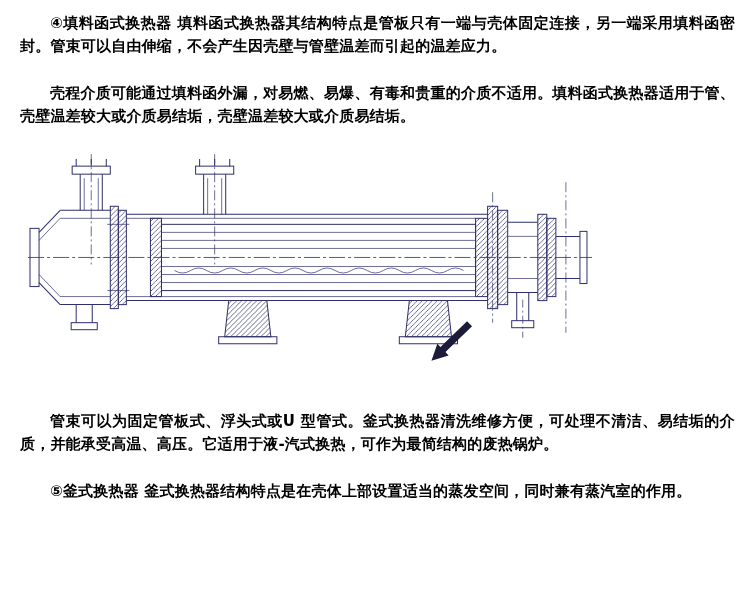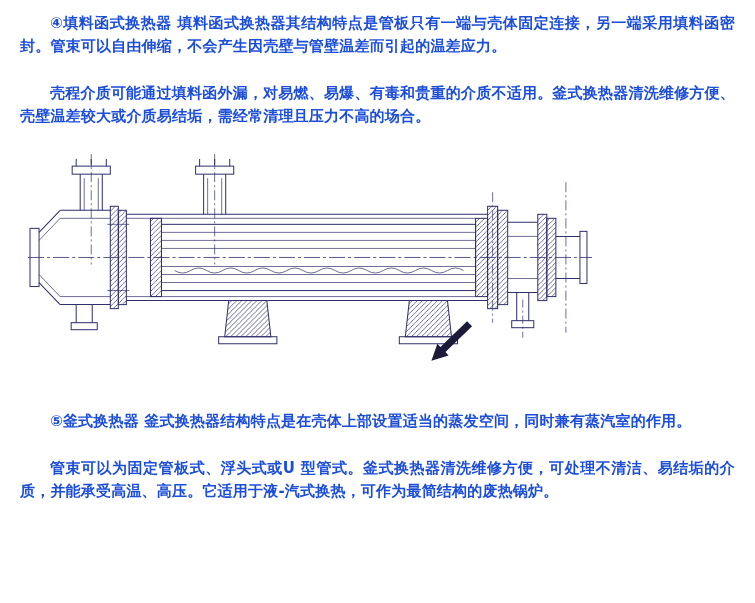--- a/index.html
+++ b/index.html
@@ -15,42 +15,42 @@
     width: 755px;
     height: 603px;
     padding: 12px 20px 8px 20px;
     background: #ffffff;
   }
   .para {
     margin: 0 0 24px 0;
     font-size: 15px;
     font-weight: 700;
     line-height: 23px;
-    color: #1d4ed8;
+    color: #000000;
     text-indent: 2em;
     text-align: justify;
     letter-spacing: 0.2px;
   }
   .figure {
     margin: 2px 0 22px 4px;
     width: 572px;
     height: 236px;
     padding: 0;
   }
   .figure svg { display: block; }
 </style>
 </head>
 <body>
 
 <div class="page">
 
   <p class="para">④填料函式换热器 填料函式换热器其结构特点是管板只有一端与壳体固定连接，另一端采用填料函密封。管束可以自由伸缩，不会产生因壳壁与管壁温差而引起的温差应力。</p>
 
 
-  <p class="para">壳程介质可能通过填料函外漏，对易燃、易爆、有毒和贵重的介质不适用。釜式换热器清洗维修方便、壳壁温差较大或介质易结垢，需经常清理且压力不高的场合。</p>
+  <p class="para">壳程介质可能通过填料函外漏，对易燃、易爆、有毒和贵重的介质不适用。填料函式换热器适用于管、壳壁温差较大或介质易结垢，壳壁温差较大或介质易结垢。</p>
 
   <figure class="figure">
     <svg viewBox="0 0 570 235" width="572" height="236" xmlns="http://www.w3.org/2000/svg">
       <defs>
         <pattern id="hatchA" patternUnits="userSpaceOnUse" width="5" height="5">
           <path d="M0,5 L5,0" stroke="#2f2f6b" stroke-width="0.7"></path>
         </pattern>
       </defs>
 
       <g stroke="#2f2f6b" stroke-width="1" fill="none">
@@ -116,17 +116,17 @@
         <polygon points="384,148 422,148 426,184 380,184" fill="url(#hatchA)"></polygon>
         <rect x="374" y="184" width="58" height="7"></rect>
       </g>
 
       <g transform="translate(4,3)">
         <path d="M402,205 L407.9,188 L411,191.3 L437.5,165.5 L442.5,170.5 L416,196.3 L419.1,199.6 Z" fill="#1c1c3a" stroke="none"></path>
       </g>
     </svg>
   </figure>
 
+  <p class="para">管束可以为固定管板式、浮头式或U 型管式。釜式换热器清洗维修方便，可处理不清洁、易结垢的介质，并能承受高温、高压。它适用于液-汽式换热，可作为最简结构的废热锅炉。</p>
+
   <p class="para">⑤釜式换热器 釜式换热器结构特点是在壳体上部设置适当的蒸发空间，同时兼有蒸汽室的作用。</p>
-
-  <p class="para">管束可以为固定管板式、浮头式或U 型管式。釜式换热器清洗维修方便，可处理不清洁、易结垢的介质，并能承受高温、高压。它适用于液-汽式换热，可作为最简结构的废热锅炉。</p>
 
 </div>
 
 </body></html>

